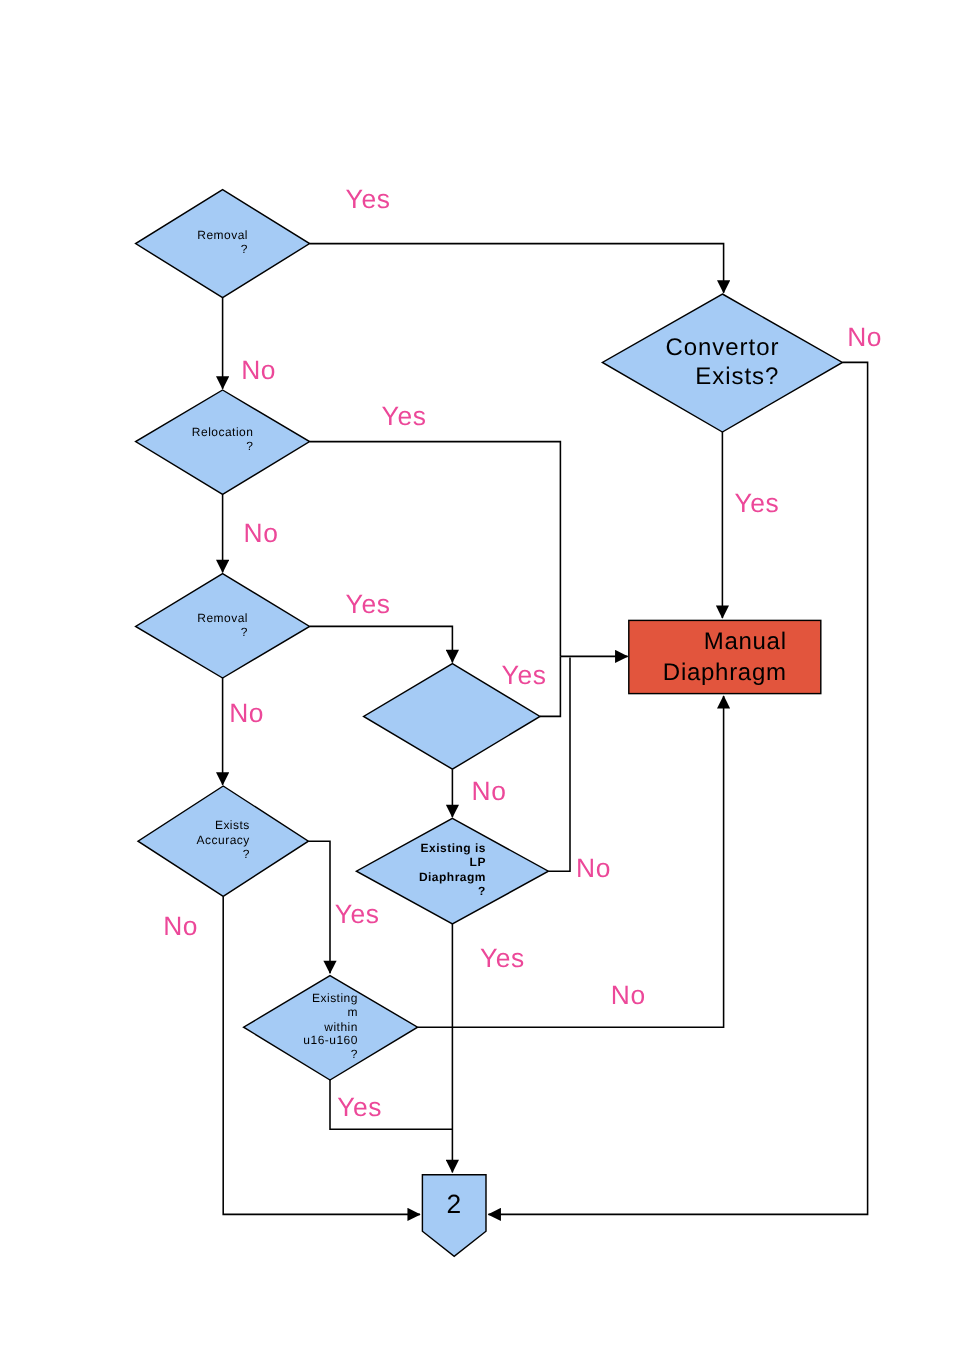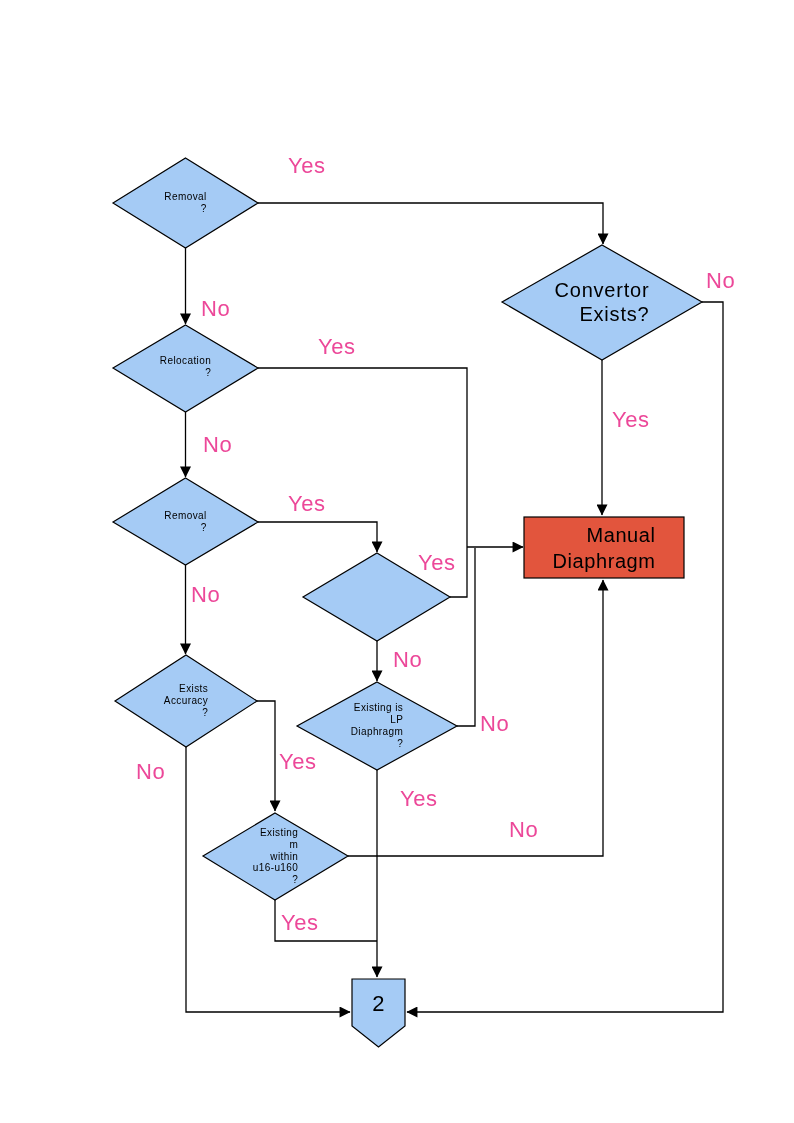--- a/index.html
+++ b/index.html
@@ -111,21 +111,21 @@
 ?</div>
   <div class="node-label big" style="left:502px; top:245px; width:200px; height:115px;">Convertor
 Exists?</div>
   <div class="node-label" style="left:113px; top:323px; width:145px; height:87px;">Relocation
 ?</div>
   <div class="node-label" style="left:113px; top:478px; width:145px; height:87px;">Removal
 ?</div>
   <div class="node-label" style="left:115px; top:655px; width:142px; height:92px;">Exists
 Accuracy
 ?</div>
-  <div class="node-label" style="left:297px; top:682px; width:160px; height:88px;">Existing is
+  <div class="node-label" style="left:297px; top:682px; width:160px; height:88px;font-weight:bold;">Existing is
 LP
 Diaphragm
 ?</div>
   <div class="node-label" style="left:203px; top:813px; width:145px; height:87px;">Existing
 m
 within
 u16-u160
 ?</div>
   <div class="node-label process" style="left:524px; top:517px; width:160px; height:61px;">Manual
 Diaphragm</div>

